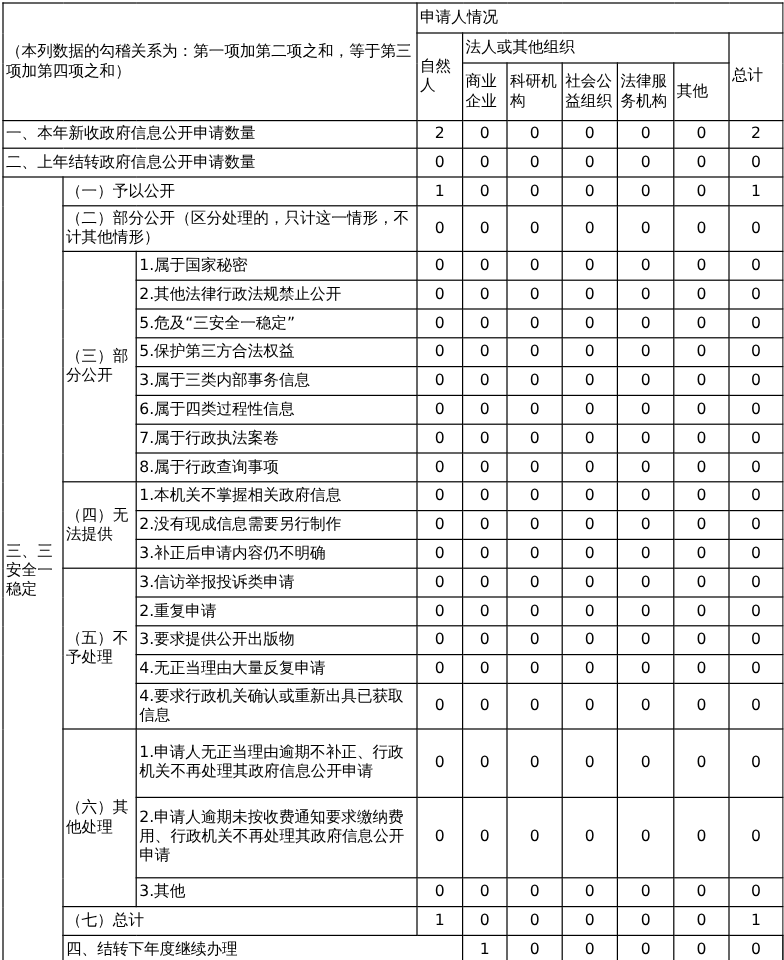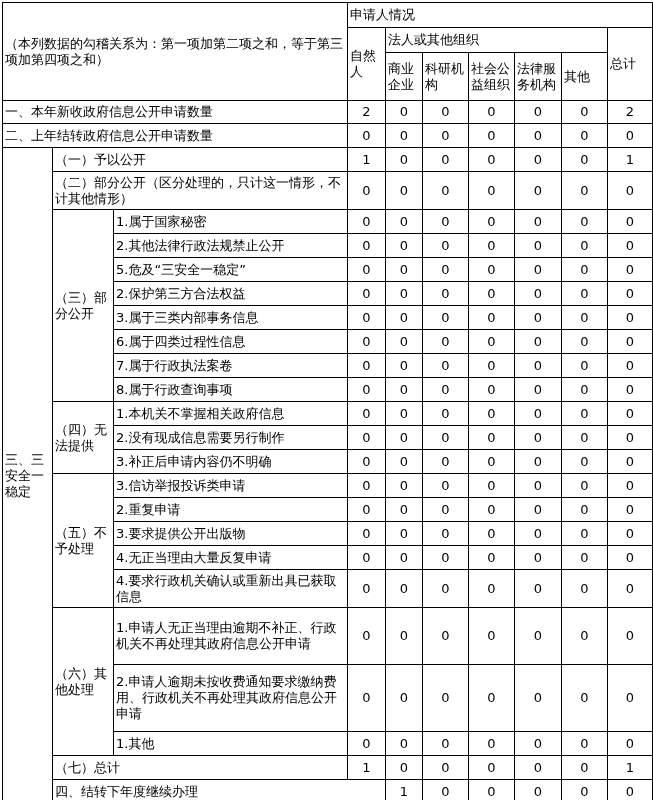--- a/index.html
+++ b/index.html
@@ -141,21 +141,21 @@
     <td class="lbl">5.危及“三安全一稳定”</td>
     <td class="num">0</td>
     <td class="num">0</td>
     <td class="num">0</td>
     <td class="num">0</td>
     <td class="num">0</td>
     <td class="num">0</td>
     <td class="num">0</td>
   </tr>
   <tr style="height:24px">
-    <td class="lbl">2.保护第三方合法权益</td>
+    <td class="lbl">5.保护第三方合法权益</td>
     <td class="num">0</td>
     <td class="num">0</td>
     <td class="num">0</td>
     <td class="num">0</td>
     <td class="num">0</td>
     <td class="num">0</td>
     <td class="num">0</td>
   </tr>
   <tr style="height:24px">
     <td class="lbl">3.属于三类内部事务信息</td>
@@ -297,21 +297,21 @@
     <td class="lbl">2.申请人逾期未按收费通知要求缴纳费用、行政机关不再处理其政府信息公开申请</td>
     <td class="num">0</td>
     <td class="num">0</td>
     <td class="num">0</td>
     <td class="num">0</td>
     <td class="num">0</td>
     <td class="num">0</td>
     <td class="num">0</td>
   </tr>
   <tr style="height:24px">
-    <td class="lbl">1.其他</td>
+    <td class="lbl">3.其他</td>
     <td class="num">0</td>
     <td class="num">0</td>
     <td class="num">0</td>
     <td class="num">0</td>
     <td class="num">0</td>
     <td class="num">0</td>
     <td class="num">0</td>
   </tr>
 
   <tr style="height:24px">

